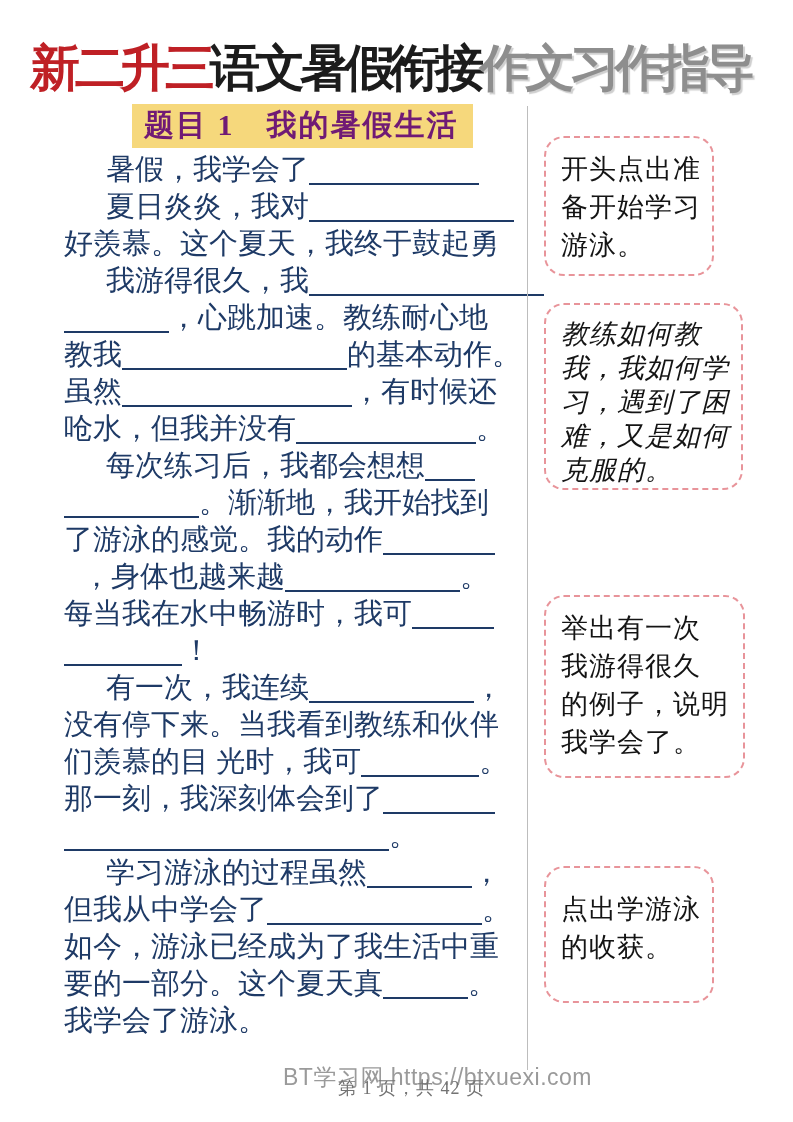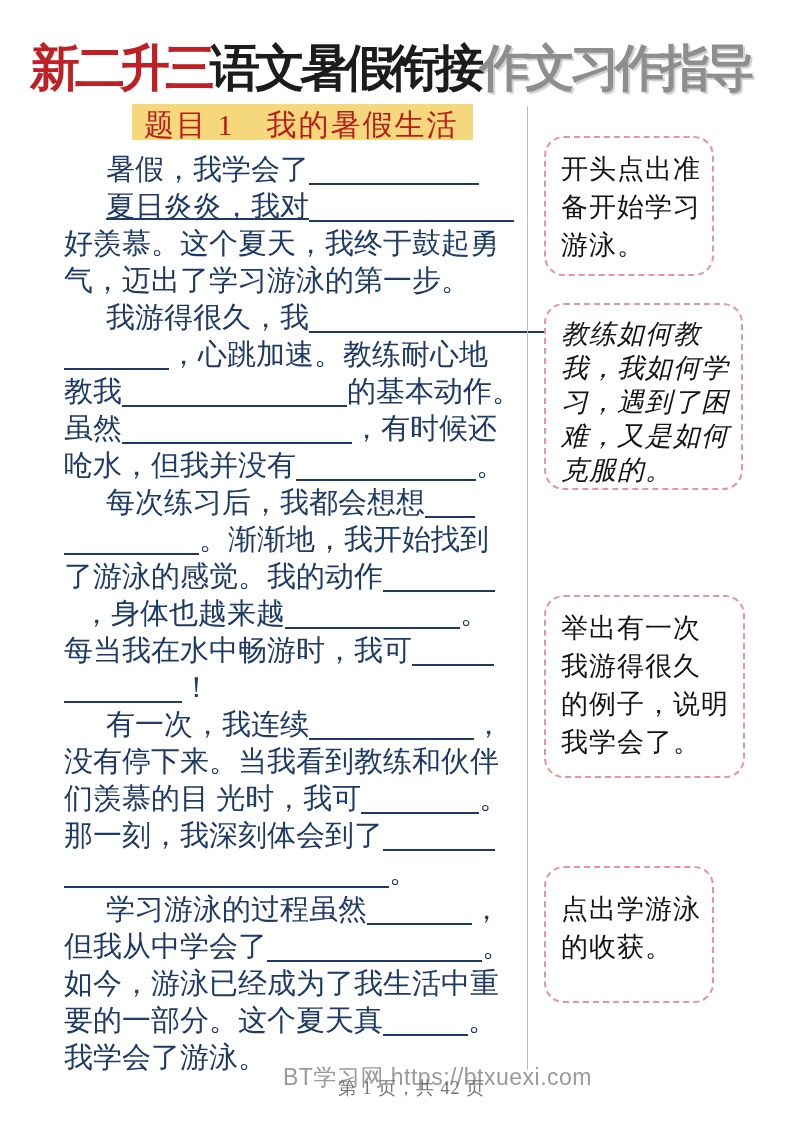--- a/index.html
+++ b/index.html
@@ -11,23 +11,23 @@
   .title-row{
     position:absolute;left:30px;top:38px;width:760px;white-space:nowrap;
     font-family:"Liberation Sans", sans-serif;
     font-weight:bold;font-size:50px;letter-spacing:-5px;line-height:60px;
   }
   .title-red{color:#bf2025;}
   .title-black{color:#1c1c1c;}
   .title-gray{color:#8e8e8e;text-shadow:2px 2px 1px #cfcfcf;}
   .subtitle{
     position:absolute;left:132px;top:104px;
-    background:#f6d87c;color:#b91c1c;
-    font-weight:normal;font-size:30px;line-height:30px;
-    padding:6px 14px 0 12px;letter-spacing:2px;
+    background:#f6d87c;color:#701a75;
+    font-weight:bold;font-size:30px;line-height:30px;
+    padding:6px 14px 8px 12px;letter-spacing:2px;
   }
   
   .essay{
     position:absolute;left:64px;top:151px;width:456px;
     color:#1e3a66;font-size:29px;
   }
   .essay-line{
     height:37px;line-height:37px;white-space:nowrap;letter-spacing:0px;
   }
   .blank{
@@ -69,23 +69,22 @@
 <div class="page">
 
   <div class="title-row">
     <span class="title-red">新二升三</span><span class="title-black">语文暑假衔接</span><span class="title-gray">作文习作指导</span>
   </div>
 
   <div class="subtitle">题目 1　我的暑假生活</div>
 
   <div class="essay">
       <div class="essay-line" style="padding-left: 42px;"><span>暑假，我学会了</span><span class="blank" style="width: 170px;"></span></div>
-      <div class="essay-line" style="padding-left: 42px; text-decoration: underline;"><span>夏日炎炎，我对</span><span class="blank" style="width: 205px;"></span></div>
+      <div class="essay-line" style="padding-left: 42px;"><span>夏日炎炎，我对</span><span class="blank" style="width: 205px;"></span></div>
       <div class="essay-line"><span>好羡慕。这个夏天，我终于鼓起勇</span></div>
-      <div class="essay-line"><span>气，迈出了学习游泳的第一步。</span></div>
       <div class="essay-line" style="padding-left: 42px;"><span>我游得很久，我</span><span class="blank" style="width: 235px;"></span></div>
       <div class="essay-line"><span class="blank" style="width: 105px;"></span><span>，心跳加速。教练耐心地</span></div>
       <div class="essay-line"><span>教我</span><span class="blank" style="width: 225px;"></span><span>的基本动作。</span></div>
       <div class="essay-line"><span>虽然</span><span class="blank" style="width: 230px;"></span><span>，有时候还</span></div>
       <div class="essay-line"><span>呛水，但我并没有</span><span class="blank" style="width: 180px;"></span><span>。</span></div>
       <div class="essay-line" style="padding-left: 42px;"><span>每次练习后，我都会想想</span><span class="blank" style="width: 50px;"></span></div>
       <div class="essay-line"><span class="blank" style="width: 135px;"></span><span>。渐渐地，我开始找到</span></div>
       <div class="essay-line"><span>了游泳的感觉。我的动作</span><span class="blank" style="width: 112px;"></span></div>
       <div class="essay-line" style="padding-left: 18px;"><span>，身体也越来越</span><span class="blank" style="width: 175px;"></span><span>。</span></div>
       <div class="essay-line"><span>每当我在水中畅游时，我可</span><span class="blank" style="width: 82px;"></span></div>

